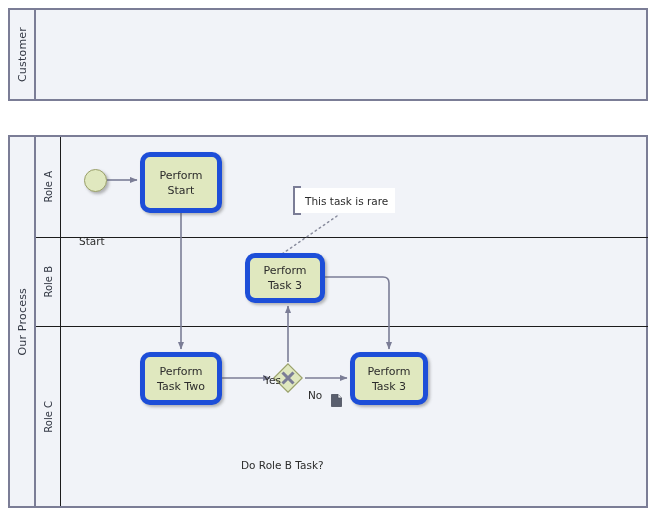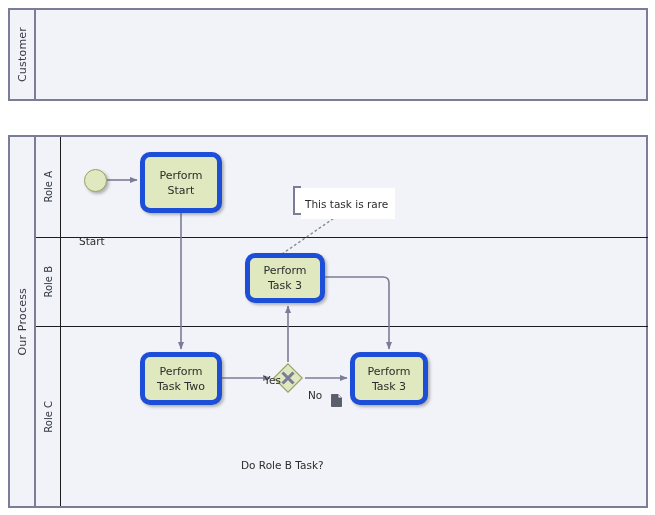--- a/index.html
+++ b/index.html
@@ -260,17 +260,17 @@
   <div class="lbl" style="left:308px; top:358px;">No</div>
 
   <div class="doc-marker" style="left:331px; top:392px;">
     <svg width="11" height="13" viewBox="0 0 11 13">
       <path d="M0.5,0.5 L7,0.5 L10.5,4 L10.5,12.5 L0.5,12.5 Z" fill="#5a5f6e" stroke="#4a4f5c" stroke-width="0.8"></path>
       <path d="M7,0.5 L7,4 L10.5,4" fill="#ffffff" stroke="#4a4f5c" stroke-width="0.8"></path>
     </svg>
   </div>
 
   <div class="annotation" style="left:293px; top:186px; width:8px; height:29px;"></div>
-  <div class="annotation-body" style="left:301px; top:188px; width:94px; height:31px;">
+  <div class="annotation-body" style="left:301px; top:188px; width:94px; height:25px;">
     <span>This task is rare</span>
   </div>
 
 </div>
 
 </body></html>

